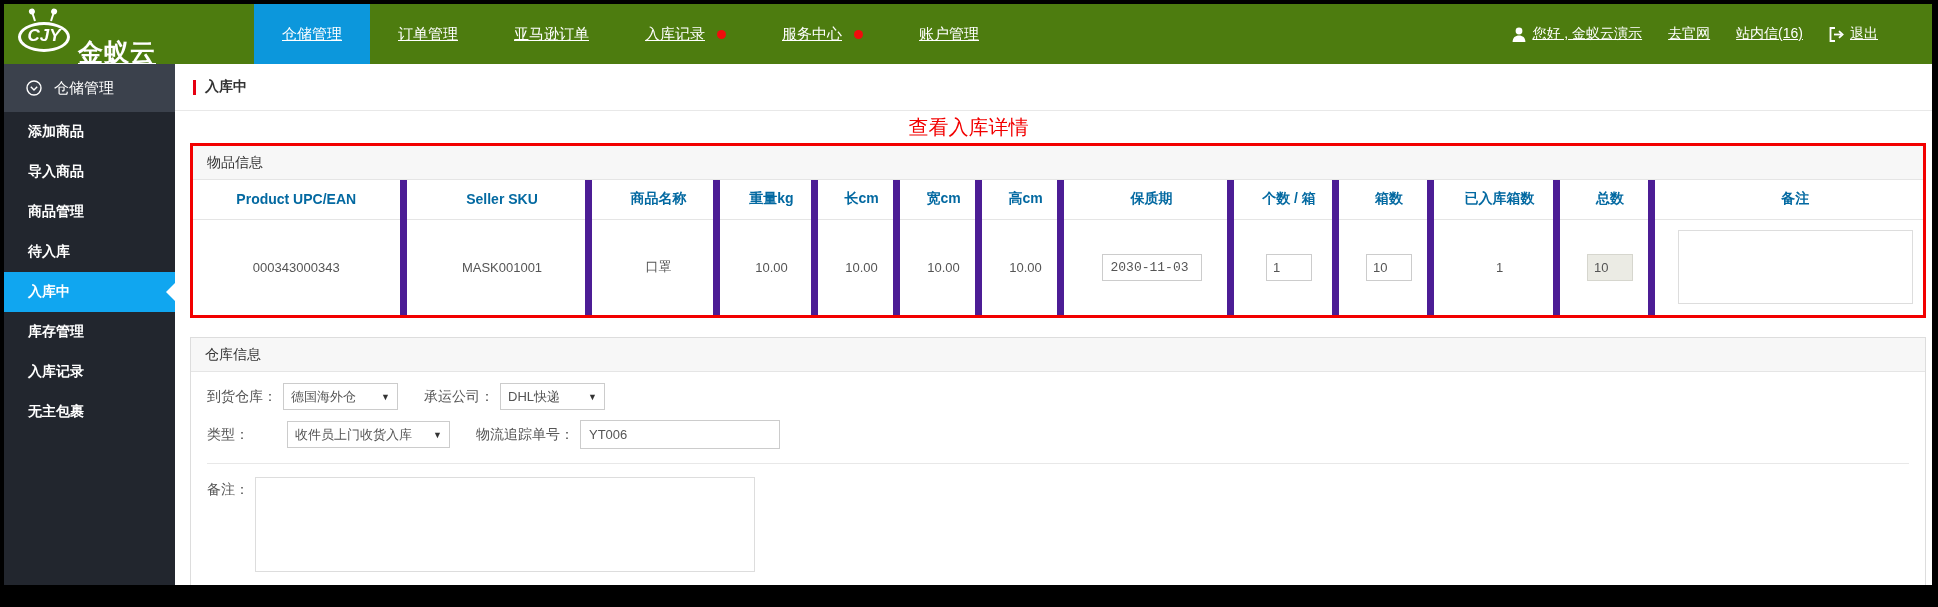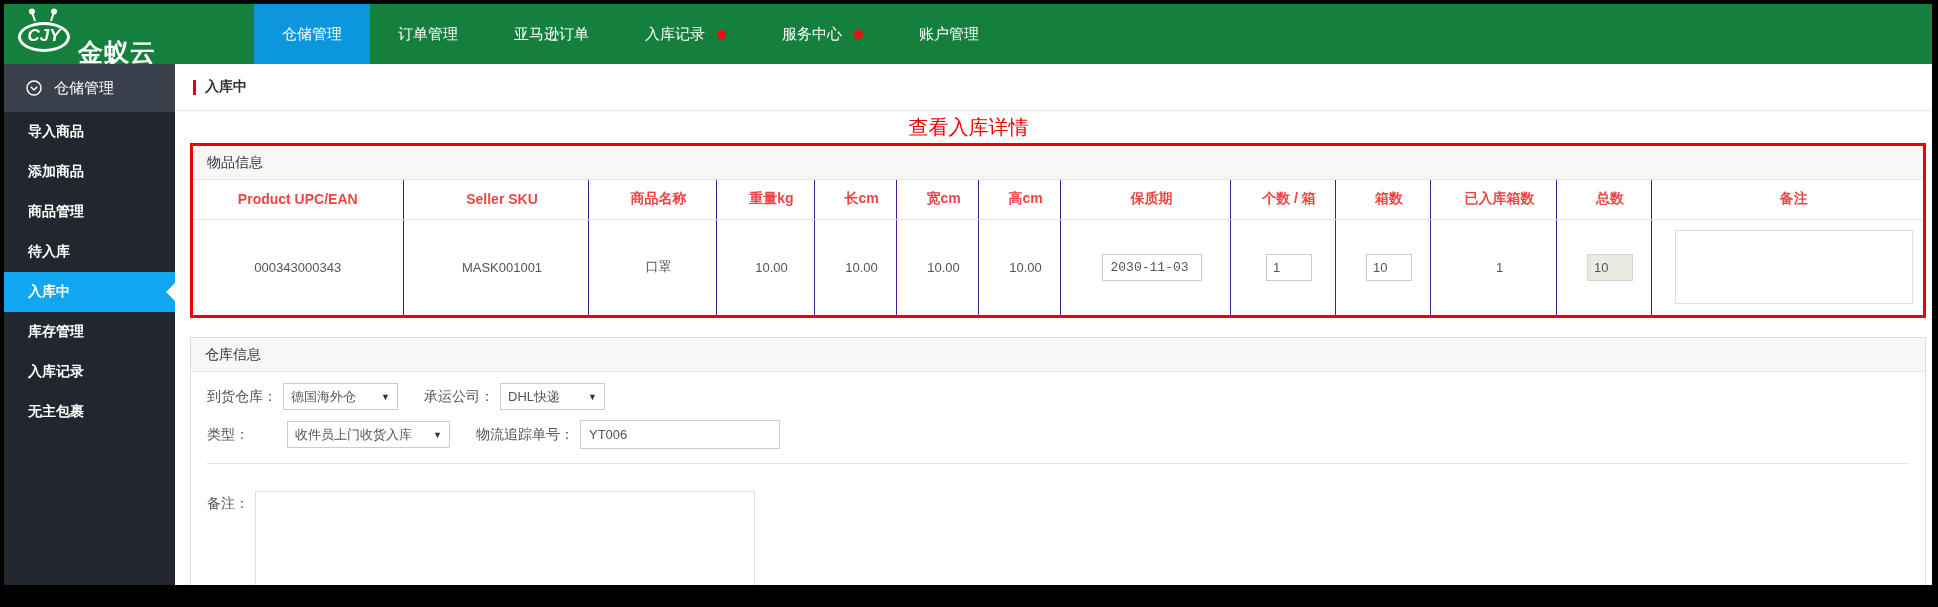--- a/index.html
+++ b/index.html
@@ -1,20 +1,20 @@
 <!DOCTYPE html>
 <html><head>
 <meta charset="utf-8">
 <style>
   * { box-sizing: border-box; margin: 0; padding: 0; }
   html,body { width: 1938px; height: 607px; background: #000; font-family: "Liberation Sans","DejaVu Sans",sans-serif; }
   #app { position: absolute; left: 4px; top: 4px; width: 1928px; height: 581px; background: #fff; overflow: hidden; display: flex; flex-direction: column; }
 
   
-  .topbar { height: 60px; background: #15803d; display: flex; align-items: stretch; color: #fff; flex: 0 0 auto; }
+  .topbar { height: 60px; background: #4d7c0f; display: flex; align-items: stretch; color: #fff; flex: 0 0 auto; text-decoration: underline; }
   .logo { display: flex; align-items: center; padding-left: 14px; width: 250px; cursor: pointer; }
   .logo-mark { position: relative; margin-right: 8px; width: 52px; height: 40px; }
   .logo-mark .oval { position: absolute; left: 0; top: 8px; width: 52px; height: 30px; border: 3px solid #fff; border-radius: 50%; }
   .logo-mark .jy { position: absolute; left: 0; top: 8px; width: 52px; height: 30px; line-height: 28px; text-align: center; font-weight: bold; font-style: italic; font-size: 17px; color: #fff; }
   .antenna { position: absolute; top: -2px; width: 2px; height: 9px; background: #fff; transform-origin: bottom; }
   .antenna::after { content: ""; position: absolute; top: -4px; left: -2px; width: 6px; height: 6px; border-radius: 50%; background: #fff; }
   .antenna.a1 { left: 16px; transform: rotate(-18deg); }
   .antenna.a2 { left: 32px; transform: rotate(18deg); }
   .logo-text { font-size: 25px; font-weight: bold; letter-spacing: 1px; margin-top: 37px; }
   .nav { display: flex; align-items: stretch; }
@@ -39,39 +39,39 @@
   .main { flex: 1 1 auto; background: #fff; min-width: 0; }
   .breadcrumb-bar { height: 47px; display: flex; align-items: center; padding-left: 18px; border-bottom: 1px solid #E8E8E8; }
   .crumb-mark { width: 3px; height: 15px; background: #E60012; margin-right: 9px; }
   .crumb-text { font-size: 14px; font-weight: bold; color: #333; }
   .annotation { height: 30px; line-height: 30px; margin-top: 1px; text-align: center; padding-right: 170px; color: #F20000; font-size: 20px; }
 
   
   .item-box { margin: 1px 6px 0 15px; border: 3px solid #F20000; background: #fff; }
   .section-head { height: 34px; line-height: 33px; background: #F7F7F7; border-bottom: 1px solid #E5E5E5; padding: 0 14px; font-size: 14px; color: #333; }
   table.item-table { width: 100%; border-collapse: collapse; table-layout: fixed; }
-  .item-table th { height: 39px; font-size: 14px; font-weight: bold; color: #ef4444; text-align: center; border-bottom: 1px solid #E5E5E5; }
+  .item-table th { height: 39px; font-size: 14px; font-weight: bold; color: #0369a1; text-align: center; border-bottom: 1px solid #E5E5E5; }
   .item-table td { height: 96px; text-align: center; vertical-align: middle; font-size: 13px; color: #555; }
-  .item-table th + th, .item-table td + td { border-left: 1px solid #4c1d95; padding-left: 13px; }
+  .item-table th + th, .item-table td + td { border-left: 7px solid #4c1d95; padding-left: 13px; }
   .in-s { width: 46px; height: 27px; border: 1px solid #CCC; padding: 0 6px; font-size: 13px; color: #555; font-family: inherit; }
   .in-date { width: 100px; height: 27px; border: 1px solid #CCC; padding: 0 8px; font-size: 13px; color: #555; font-family: Liberation Mono, monospace; }
   .in-disabled { width: 46px; height: 27px; border: 1px solid #D6D6CE; background: #EBEBE4; padding: 0 6px; font-size: 13px; color: #555; font-family: inherit; }
   .ta-cell { width: calc(100% - 20px); height: 74px; border: 1px solid #DDD; resize: none; vertical-align: middle; font-family: inherit; }
 
   
   .wh-box { margin: 19px 6px 0 15px; border: 1px solid #DDD; background: #fff; }
   .wh-body { padding: 11px 16px 14px 16px; font-size: 14px; color: #555; }
   .form-row { display: flex; align-items: center; margin-bottom: 10px; }
   .form-row .lbl { margin-right: 6px; white-space: nowrap; }
   .gap { width: 26px; }
   .select-box { display: inline-flex; align-items: center; justify-content: space-between; border: 1px solid #CCC; background: #fff; height: 27px; padding: 8px 7px; font-size: 13px; color: #555; cursor: pointer; gap: 10px; }
   .select-box .arrow { font-size: 9px; color: #333; }
   .sel-wh { width: 115px; } .sel-carrier { width: 105px; } .sel-type { width: 163px; margin-left: 32px; }
   .in-track { width: 200px; height: 29px; border: 1px solid #CCC; padding: 0 8px; font-size: 13px; color: #555; font-family: inherit; }
-  .remark-row { border-top: 1px solid #E8E8E8; margin-top: 14px; padding-top: 27px; display: flex; align-items: flex-start; }
+  .remark-row { border-top: 1px solid #E8E8E8; margin-top: 14px; padding-top: 13px; display: flex; align-items: flex-start; }
   .remark-row .lbl { margin: 4px 6px 0 0; }
   .ta-remark { width: 500px; height: 95px; border: 1px solid #DDD; resize: none; font-family: inherit; }
 
   
   .svg-ico { display: block; }
 </style>
 </head>
 <body>
 
 <div id="app">
@@ -101,37 +101,60 @@
           <span class="nav-dot"></span>
         </div>
       <div class="nav-item">
           <span>服务中心</span>
           <span class="nav-dot"></span>
         </div>
       <div class="nav-item">
           <span>账户管理</span>
         </div>
     </div>
+    <div class="topbar-right">
+      <div class="tr-item tr-text">
+        <svg class="svg-ico" width="14" height="15" viewBox="0 0 14 15">
+            <circle cx="7" cy="4" r="3.4" fill="#fff"></circle>
+            <path d="M0.6 15 C0.6 10.4 3.4 8.4 7 8.4 C10.6 8.4 13.4 10.4 13.4 15 Z" fill="#fff"></path>
+          </svg>
+        <span>您好 , 金蚁云演示</span>
+      </div>
+      <div class="tr-item">
+          <span>去官网</span>
+        </div>
+      <div class="tr-item">
+          <span>站内信(16)</span>
+        </div>
+      <div class="tr-item">
+        <svg class="svg-ico" width="15" height="15" viewBox="0 0 15 15">
+            <path d="M6 1 H1.5 V14 H6" stroke="#fff" stroke-width="1.8" fill="none"></path>
+            <path d="M5 7.5 H12" stroke="#fff" stroke-width="1.8"></path>
+            <path d="M10 4.2 L13.6 7.5 L10 10.8" stroke="#fff" stroke-width="1.8" fill="none"></path>
+          </svg>
+        <span>退出</span>
+      </div>
+    </div>
   </div>
 
   <div class="body-row">
 
     <div class="sidebar">
       <div class="side-group">
         <svg class="svg-ico" width="16" height="16" viewBox="0 0 16 16">
             <circle cx="8" cy="8" r="7" stroke="#fff" stroke-width="1.4" fill="none"></circle>
             <path d="M4.8 6.8 L8 10 L11.2 6.8" stroke="#fff" stroke-width="1.4" fill="none"></path>
           </svg>
         <span>仓储管理</span>
       </div>
       <div class="side-item">
+          <span>添加商品</span>
+        </div>
+      <div class="side-item">
           <span>导入商品</span>
-        </div>
-      <div class="side-item">
-          <span>添加商品</span>
         </div>
       <div class="side-item">
           <span>商品管理</span>
         </div>
       <div class="side-item">
           <span>待入库</span>
         </div>
       <div class="side-item active">
           <span>入库中</span>
         </div>

